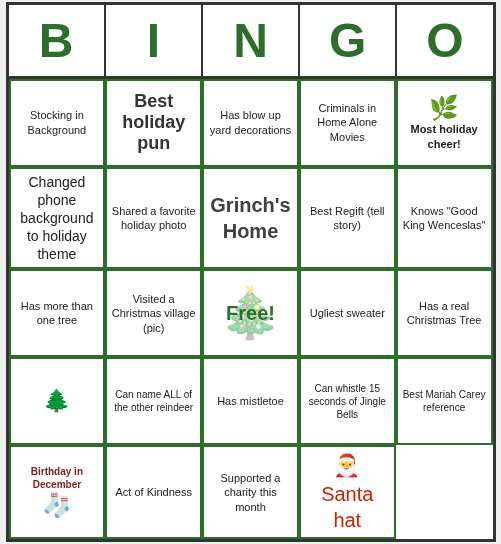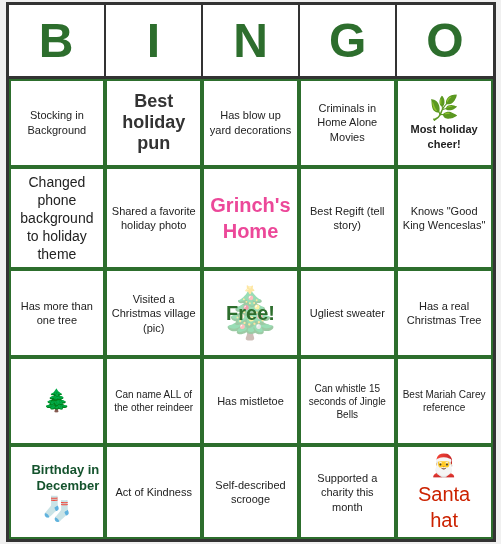--- a/index.html
+++ b/index.html
@@ -49,37 +49,36 @@
       position: relative;
       overflow: hidden;
     }
     .cell-text {
       font-size: 11px;
       line-height: 1.3;
     }
     .cell-text.red-large {
       font-size: 20px;
       font-weight: bold;
-      color: #ec4899;
+      color: #404040;
     }
     .cell-text.sported {
       font-size: 16px;
       font-weight: bold;
       color: #2d6e2d;
     }
     .cell-text.santa {
       font-size: 20px;
       font-weight: normal;
       color: #cc2200;
     }
     .cell-text.birthday {
-      font-size: 13px;
-      font-weight: bold;
-      color: #14532d;
-      text-align: right;
+      font-size: 10px;
+      font-weight: bold;
+      color: #7f1d1d;
     }
     .cell-icon {
       font-size: 22px;
       margin: 2px 0;
     }
     .free-cell {
       background: white;
       position: relative;
     }
     .free-text {
@@ -188,23 +187,20 @@
     </div>
 
     <div class="cell">
       <span class="cell-text birthday">Birthday in December</span>
       <span class="stocking-icon">🧦</span>
     </div>
     <div class="cell">
       <span class="cell-text">Act of Kindness</span>
     </div>
     <div class="cell">
-      <span class="cell-text">Self-described scrooge</span>
-    </div>
-    <div class="cell">
       <span class="cell-text">Supported a charity this month</span>
     </div>
     <div class="cell">
       <span class="cell-icon">🎅</span>
       <span class="cell-text santa">Santa hat</span>
     </div>
   </div>
 </div>
 
 </body></html>

